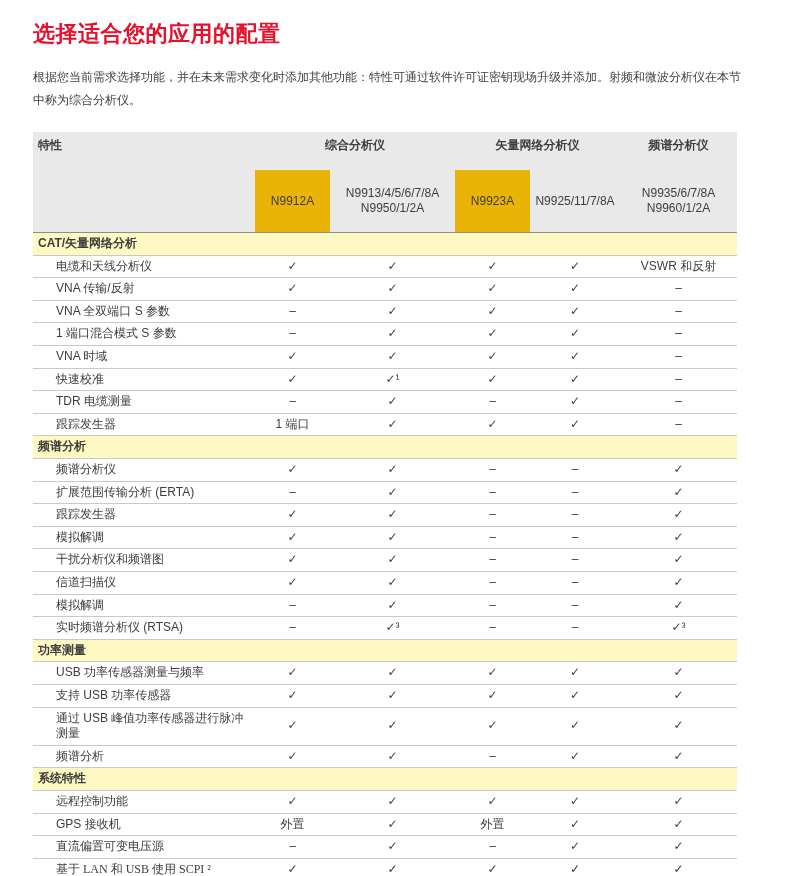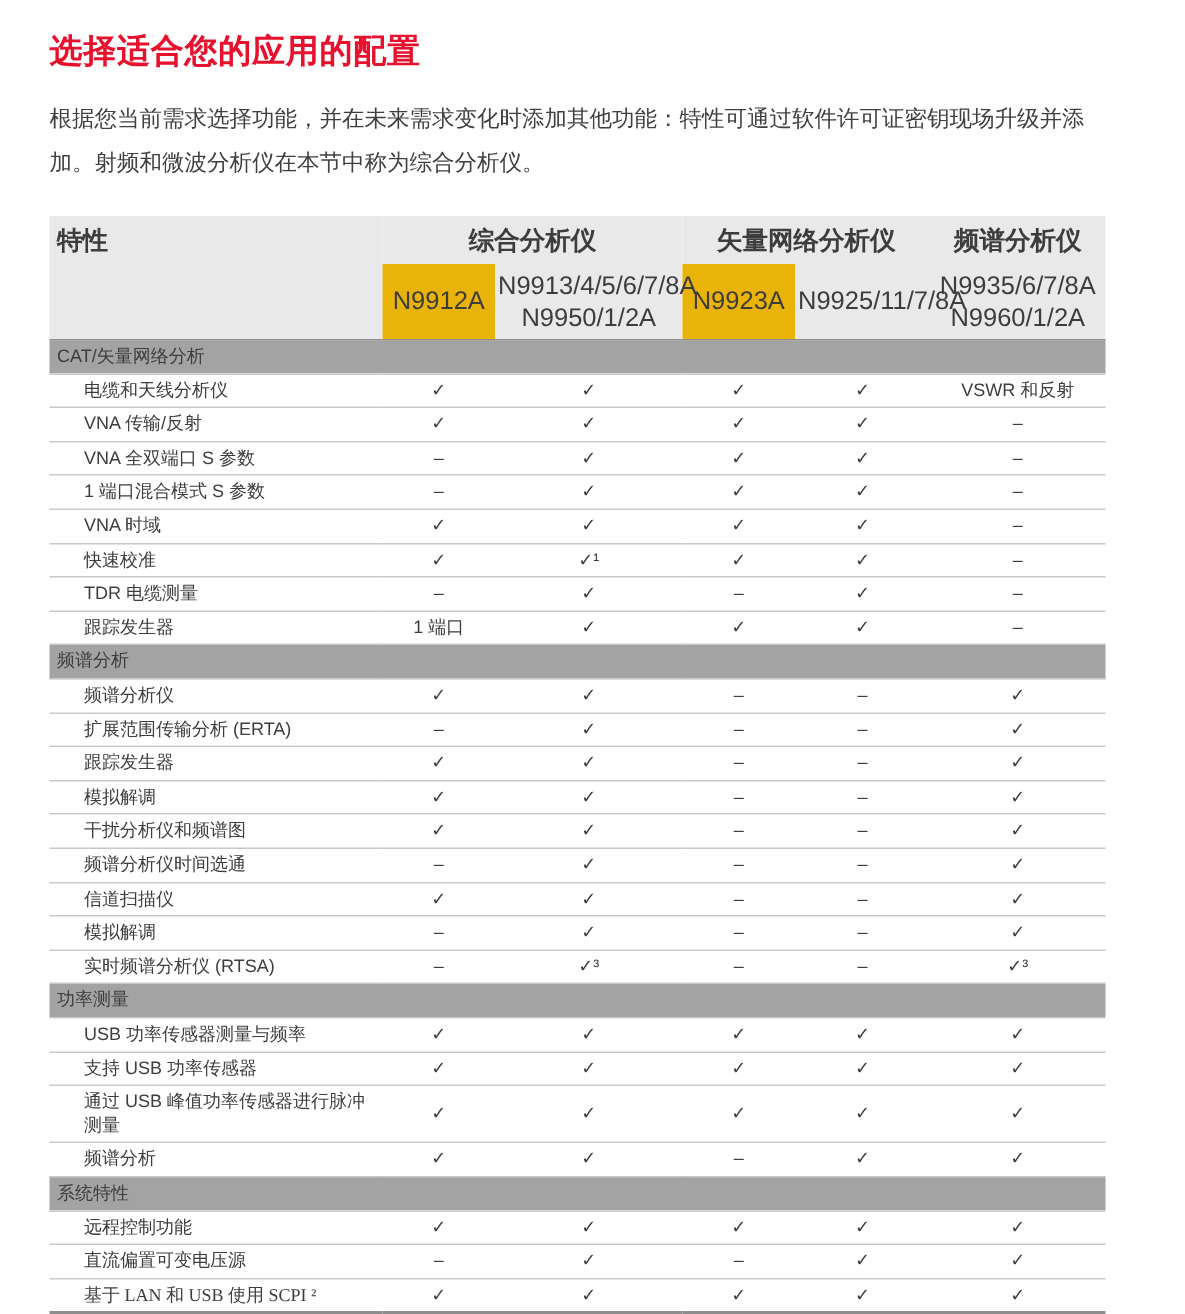--- a/index.html
+++ b/index.html
@@ -15,21 +15,21 @@
   .title {
     color: #e8112d;
     font-size: 22px;
     font-weight: 700;
     letter-spacing: 0.5px;
   }
 
   .intro {
     margin-top: 17px;
     width: 712px;
-    font-size: 15px;
+    font-size: 12px;
     line-height: 1.92;
     color: #3f3f3f;
   }
 
   table.features {
     margin-top: 20px;
     border-collapse: collapse;
     table-layout: fixed;
     width: 704px;
     font-size: 12px;
@@ -38,42 +38,42 @@
   col.c-feature { width: 222px; }
   col.c-1 { width: 75px; }
   col.c-2 { width: 125px; }
   col.c-3 { width: 75px; }
   col.c-4 { width: 90px; }
   col.c-5 { width: 117px; }
 
   thead th {
     background: #e9e9e9;
     font-weight: 700;
-    font-size: 17px;
-    padding: 4px 2px;
+    font-size: 12px;
+    padding: 16px 2px;
     text-align: center;
     vertical-align: middle;
   }
   thead tr.hdr-row1 th { height: 22px; padding-top: 5px; vertical-align: top; }
   thead tr.hdr-row2 th { height: 30px; border-bottom: 1px solid #8d8d8d; }
   th.feature-h { text-align: left; padding-left: 5px; }
   th.model { font-weight: 400; white-space: pre-line; line-height: 1.25; }
   th.model.dark { background: #eab308; }
 
   tbody td {
     border-bottom: 1px solid #c9c9c9;
     padding: 3px 4px;
     height: 20px;
     background: #ffffff;
     vertical-align: middle;
     line-height: 1.3;
   }
   tbody tr.section td {
-    background: #a3a3a3;
-    font-weight: 400;
+    background: #fef9c3;
+    font-weight: 700;
     padding-left: 5px;
     height: 18px;
   }
   tbody td.feature { text-align: left; padding-left: 23px; }
   tbody td.val { text-align: center; }
   tbody tr:last-child td { border-bottom: 2px solid #8d8d8d; font-family: Liberation Serif, serif; }
 
   .notes { margin-top: 11px; font-size: 10.5px; line-height: 1.75; color: #4a4a4a; }
 </style>
 </head>
@@ -217,28 +217,20 @@
         </tr>
         <tr>
           <td class="feature">干扰分析仪和频谱图</td>
           <td class="val">✓</td>
           <td class="val">✓</td>
           <td class="val">–</td>
           <td class="val">–</td>
           <td class="val">✓</td>
         </tr>
         <tr>
-          <td class="feature">频谱分析仪时间选通</td>
-          <td class="val">–</td>
-          <td class="val">✓</td>
-          <td class="val">–</td>
-          <td class="val">–</td>
-          <td class="val">✓</td>
-        </tr>
-        <tr>
           <td class="feature">信道扫描仪</td>
           <td class="val">✓</td>
           <td class="val">✓</td>
           <td class="val">–</td>
           <td class="val">–</td>
           <td class="val">✓</td>
         </tr>
         <tr>
           <td class="feature">模拟解调</td>
           <td class="val">–</td>
@@ -295,20 +287,28 @@
         </tr>
         <tr>
           <td class="feature">远程控制功能</td>
           <td class="val">✓</td>
           <td class="val">✓</td>
           <td class="val">✓</td>
           <td class="val">✓</td>
           <td class="val">✓</td>
         </tr>
         <tr>
+          <td class="feature">GPS 接收机</td>
+          <td class="val">外置</td>
+          <td class="val">✓</td>
+          <td class="val">外置</td>
+          <td class="val">✓</td>
+          <td class="val">✓</td>
+        </tr>
+        <tr>
           <td class="feature">直流偏置可变电压源</td>
           <td class="val">–</td>
           <td class="val">✓</td>
           <td class="val">–</td>
           <td class="val">✓</td>
           <td class="val">✓</td>
         </tr>
         <tr>
           <td class="feature">基于 LAN 和 USB 使用 SCPI ²</td>
           <td class="val">✓</td>

